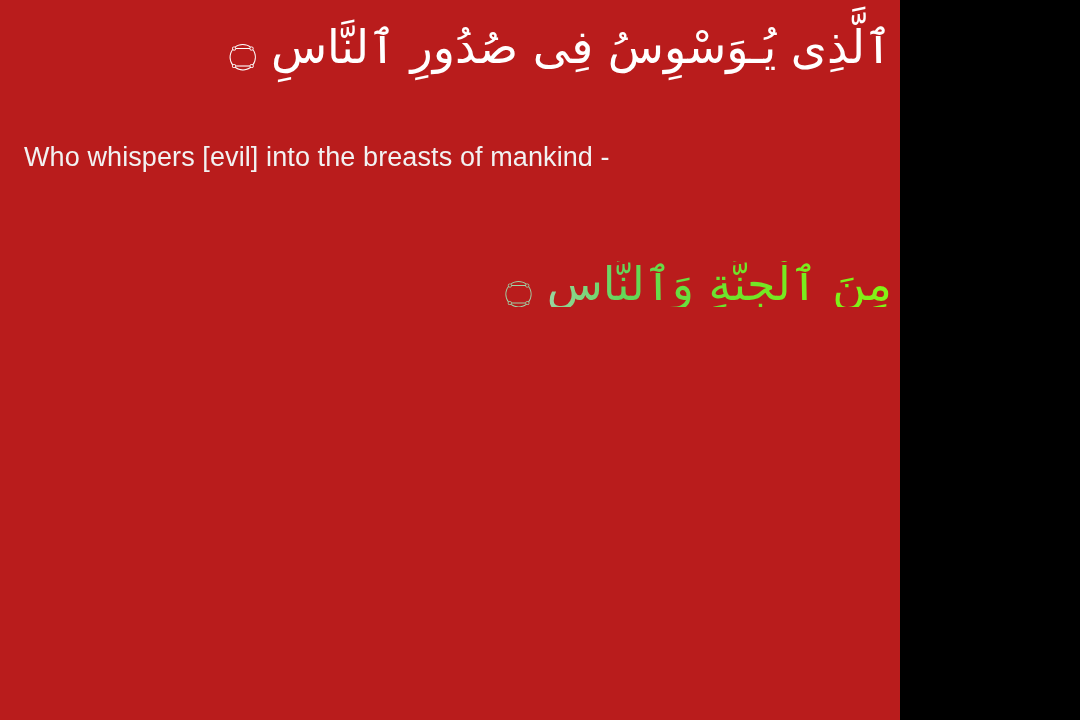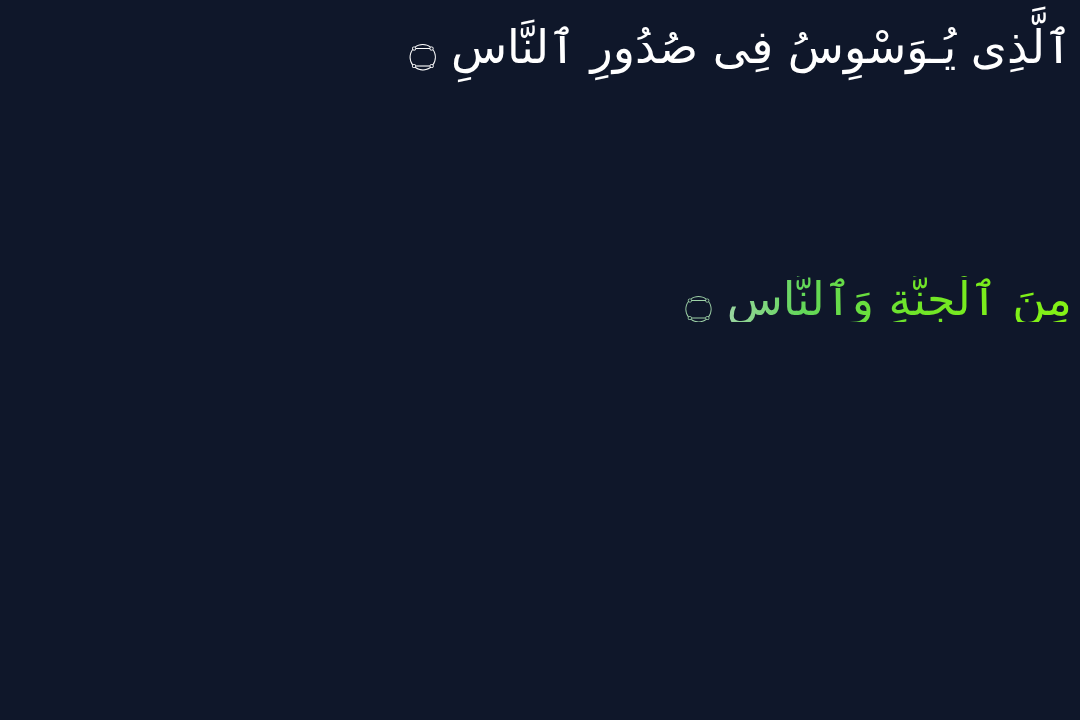--- a/index.html
+++ b/index.html
@@ -11,23 +11,23 @@
   body {
     width: 1080px;
     height: 720px;
     overflow: hidden;
     font-family: "Liberation Sans", sans-serif;
     -webkit-font-smoothing: antialiased;
   }
 
   #screen {
     position: relative;
-    width: 1080px;
+    width: 900px;
     height: 720px;
-    background: #0f172a;
+    background: #b91c1c;
   }
 
   
   .arabic-line {
     position: absolute;
     right: 8px;
     text-align: right;
     direction: rtl;
     unicode-bidi: bidi-override;
     font-family: "DejaVu Sans", "Liberation Sans", sans-serif;
@@ -36,21 +36,21 @@
   }
 
   #arabic-verse-5 {
     top: 24px;
     font-size: 46px;
     color: #ffffff;
     letter-spacing: 0.5px;
   }
 
   #arabic-verse-6 {
-    top: 276px;
+    top: 261px;
     font-size: 46px;
     letter-spacing: 0.5px;
     
     background-image: linear-gradient(to right,
         #9fd4a8 0%,
         #9fd4a8 9%,
         #63d75a 30%,
         #6ee42a 58%,
         #7def19 82%,
         #84f216 100%);
@@ -94,17 +94,18 @@
     -webkit-text-fill-color: transparent;
   }
 </style>
 </head>
 <body>
 
 <div id="screen">
 
   <div class="arabic-line" id="arabic-verse-5">ٱلَّذِى يُـوَسْوِسُ فِى صُدُورِ ٱلنَّاسِ ۝</div>
 
+  <div class="english-line" id="english-verse-5">Who whispers [evil] into the breasts of mankind -</div>
 
   <div class="arabic-line" id="arabic-verse-6">مِنَ ٱلْجِنَّةِ وَٱلنَّاسِ ۝</div>
 
 
 </div>
 
 </body></html>

